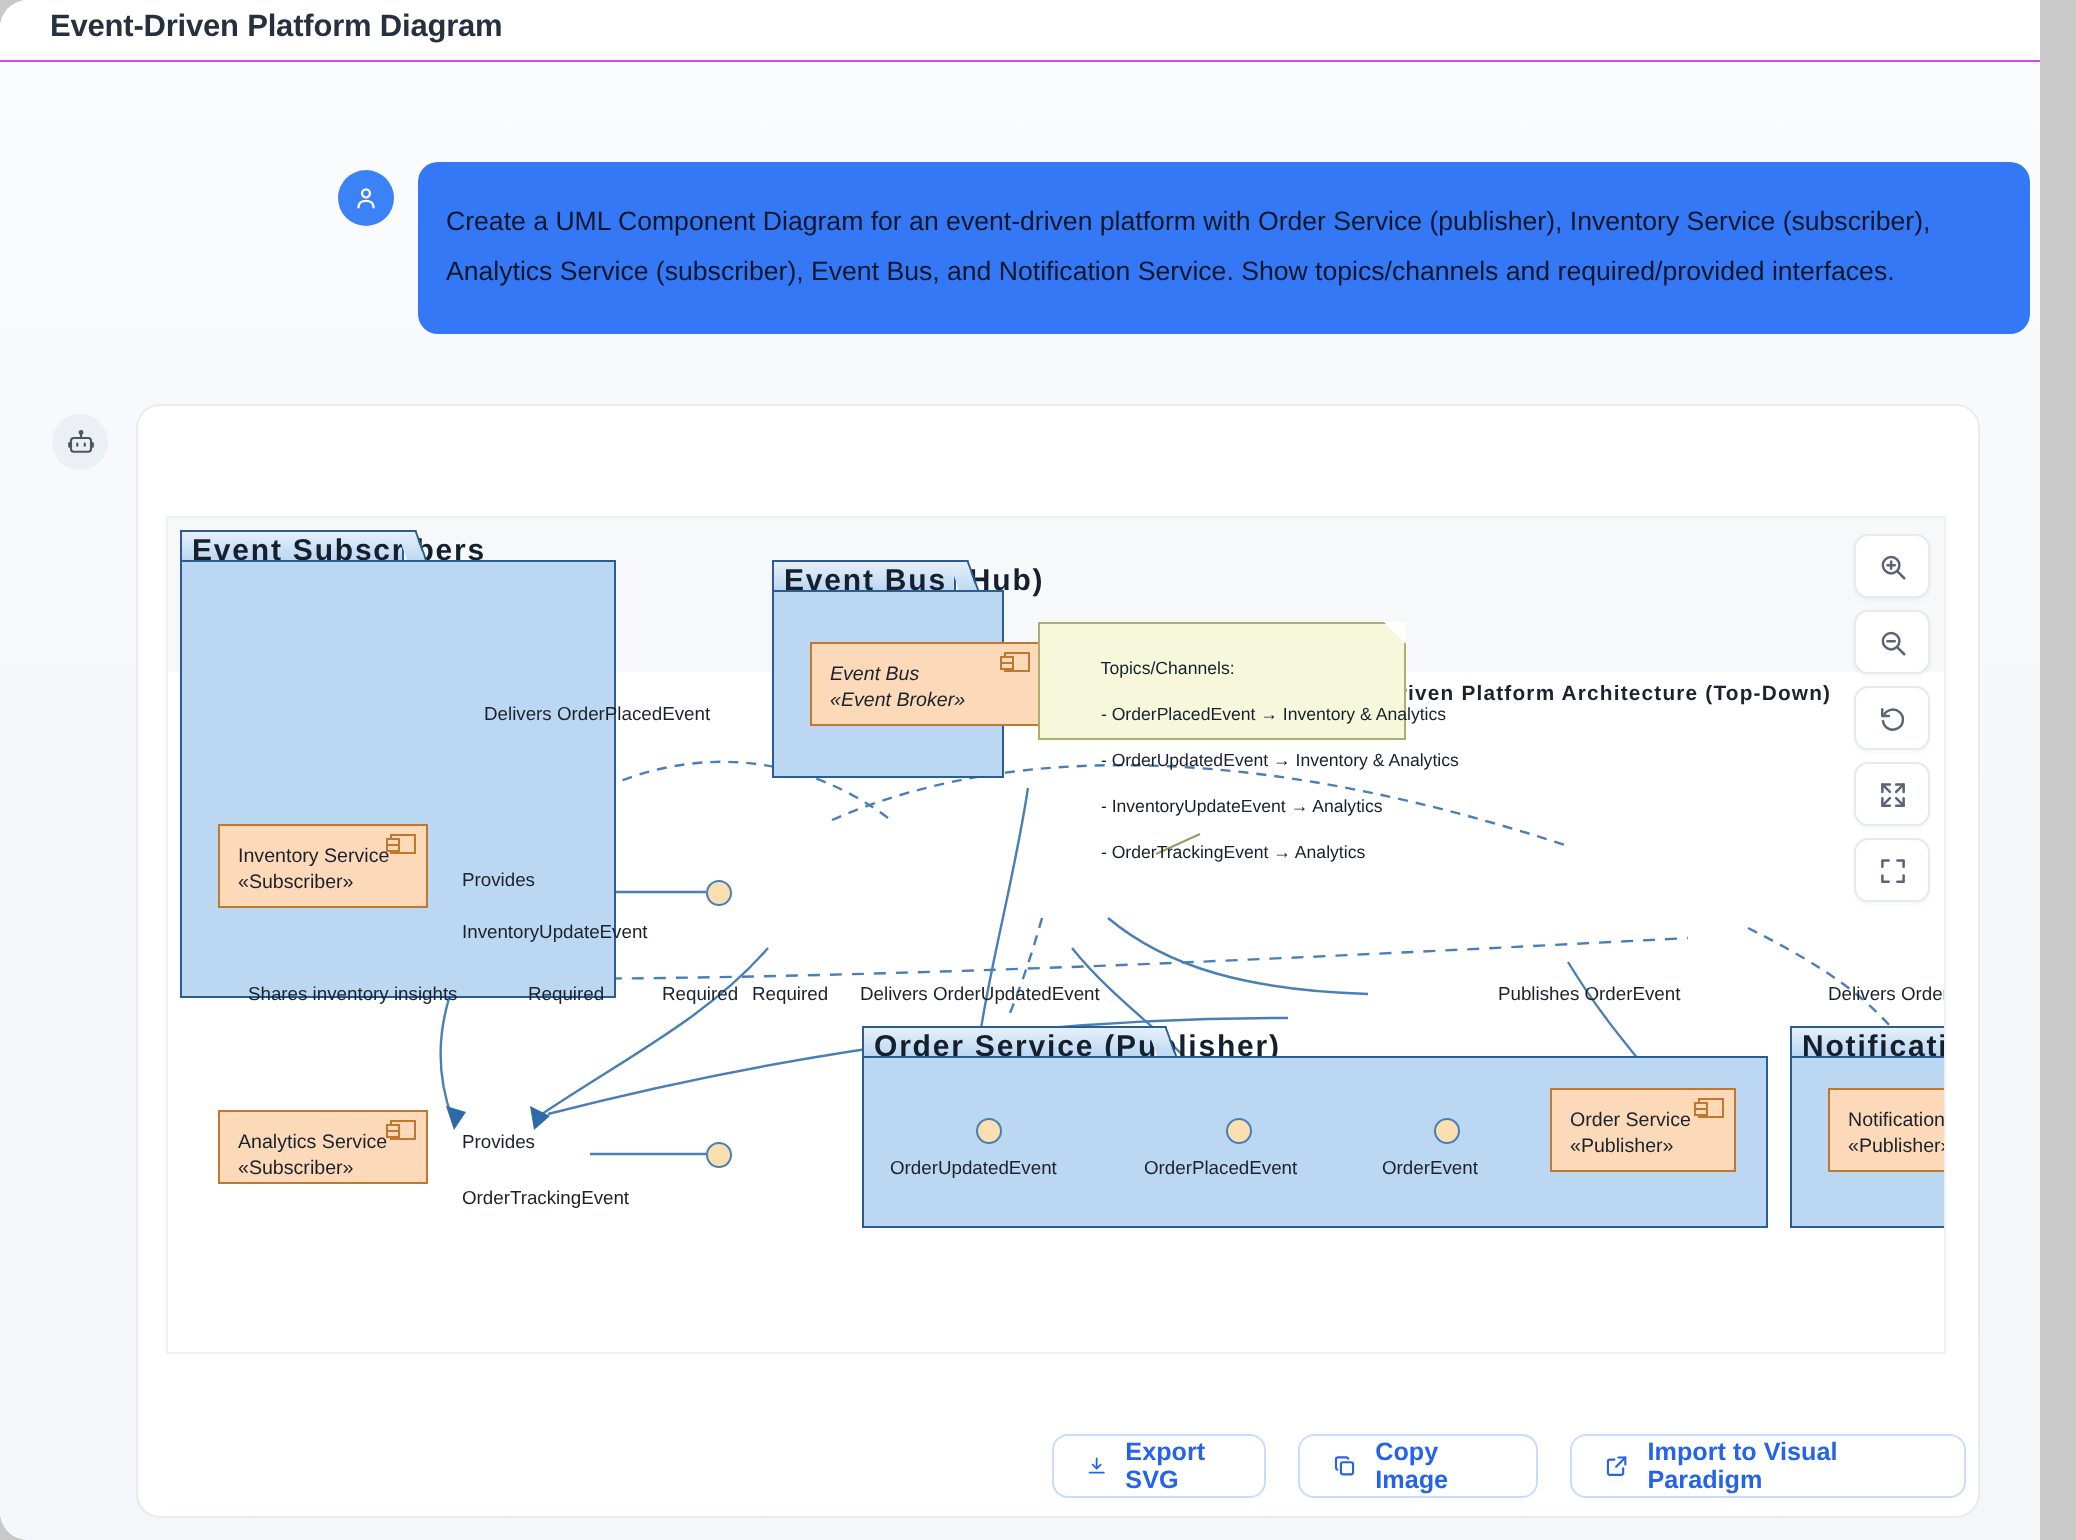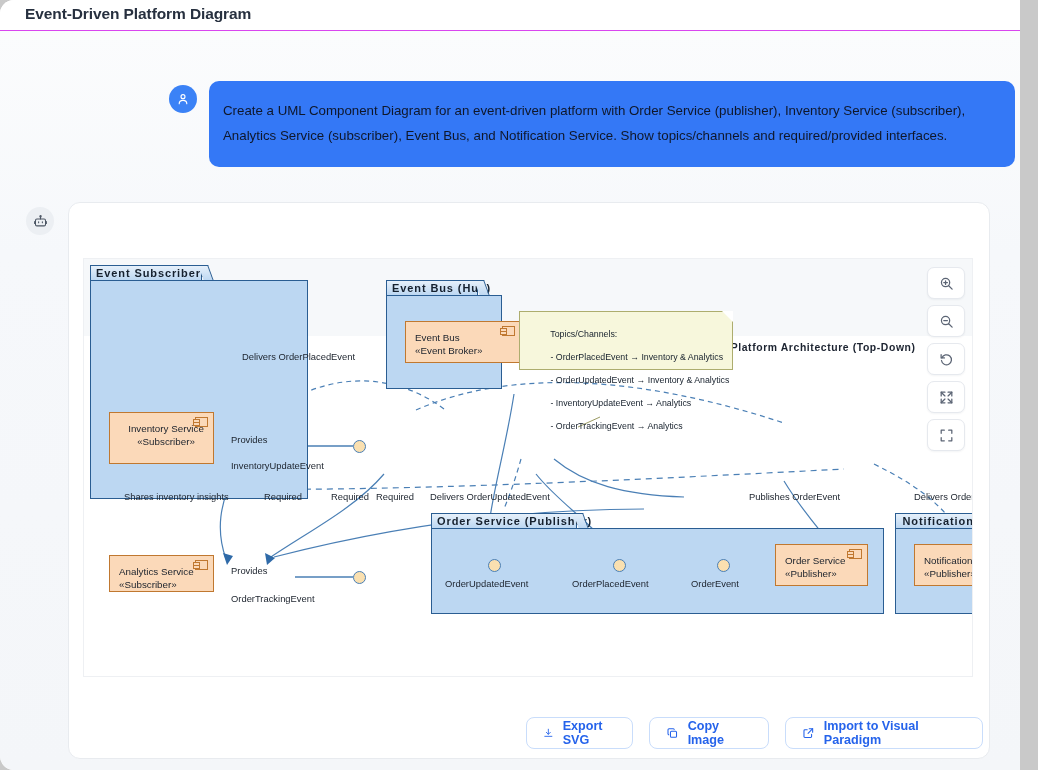--- a/index.html
+++ b/index.html
@@ -134,25 +134,24 @@
     border: 1.2px solid #2a5d92;
     box-sizing: border-box;
   }
   .pkg-tab {
     position: absolute;
     height: 15px;
     background: linear-gradient(180deg,#e6f0fa 0%, #bcd7f2 100%);
     border: 1.2px solid #2a5d92;
     border-bottom: none;
     box-sizing: border-box;
-    font-size: 11px; font-weight: bold;
+    font-size: 15px; font-weight: bold;
     color: #15202e; letter-spacing: 0.9px;
     padding: 1px 4px 0 5px;
     white-space: nowrap;
-    text-align: right;
   }
   .pkg-tab::after {
     content: ""; position: absolute;
     right: -10px; top: -1px;
     width: 10px; height: 16px;
     border-right: 1.2px solid #2a5d92;
     transform: skewX(20deg);
     background: linear-gradient(180deg,#e6f0fa 0%, #bcd7f2 100%);
     border-top: 1.2px solid #2a5d92;
     box-sizing: border-box;
@@ -308,21 +307,21 @@
           <path d="M437 200 C 430 225, 424 240, 420 250" fill="none" stroke="#4a7fb5" stroke-width="1.2" stroke-dasharray="5,4"></path>
 
           <path d="M470 200 C 500 225, 540 236, 600 238" fill="none" stroke="#4a7fb5" stroke-width="1.2"></path>
 
           <line x1="494" y1="168" x2="516" y2="158" stroke="#9a9a62" stroke-width="1"></line>
         </svg>
 
         <div class="pkg-tab" style="left:6px; top:6px; width:112px;">Event Subscribers</div>
         <div class="pkg" style="left:6px; top:21px; width:218px; height:219px;"></div>
 
-        <div class="comp" style="left:25px; top:153px; width:105px; height:52px;text-align:center;">
+        <div class="comp" style="left:25px; top:153px; width:105px; height:42px;">
           <span>Inventory Service</span><br>
           <span>«Subscriber»</span>
           <span class="comp-icon"></span>
         </div>
         <div class="lbl" style="left:147px; top:175px;">Provides</div>
         <div class="ball" style="left:269px; top:181px;"></div>
         <div class="lbl" style="left:147px; top:201px;">InventoryUpdateEvent</div>
 
         <div class="comp" style="left:25px; top:296px; width:105px; height:37px;">
           <span>Analytics Service</span><br>
@@ -330,27 +329,27 @@
           <span class="comp-icon"></span>
         </div>
         <div class="lbl" style="left:147px; top:306px;">Provides</div>
         <div class="ball" style="left:269px; top:312px;"></div>
         <div class="lbl" style="left:147px; top:334px;">OrderTrackingEvent</div>
 
         <div class="lbl" style="left:40px; top:232px;">Shares inventory insights</div>
 
         <div class="pkg-tab" style="left:302px; top:21px; width:92px;">Event Bus (Hub)</div>
         <div class="pkg" style="left:302px; top:36px; width:116px; height:94px;"></div>
-        <div class="comp" style="left:321px; top:62px; width:116px; height:42px;">
+        <div class="comp" style="left:321px; top:62px; width:116px; height:42px;font-style:italic;">
           <span>Event Bus</span><br>
           <span>«Event Broker»</span>
           <span class="comp-icon"></span>
         </div>
 
-        <div class="note" style="left:435px; top:52px; width:214px; height:59px;">
+        <div class="note" style="left:435px; top:52px; width:184px; height:59px;">
           <span>Topics/Channels:</span>
 
           <span>- OrderPlacedEvent → Inventory &amp; Analytics</span>
 
           <span>- OrderUpdatedEvent → Inventory &amp; Analytics</span>
 
           <span>- InventoryUpdateEvent → Analytics</span>
 
           <span>- OrderTrackingEvent → Analytics</span>
         </div>

